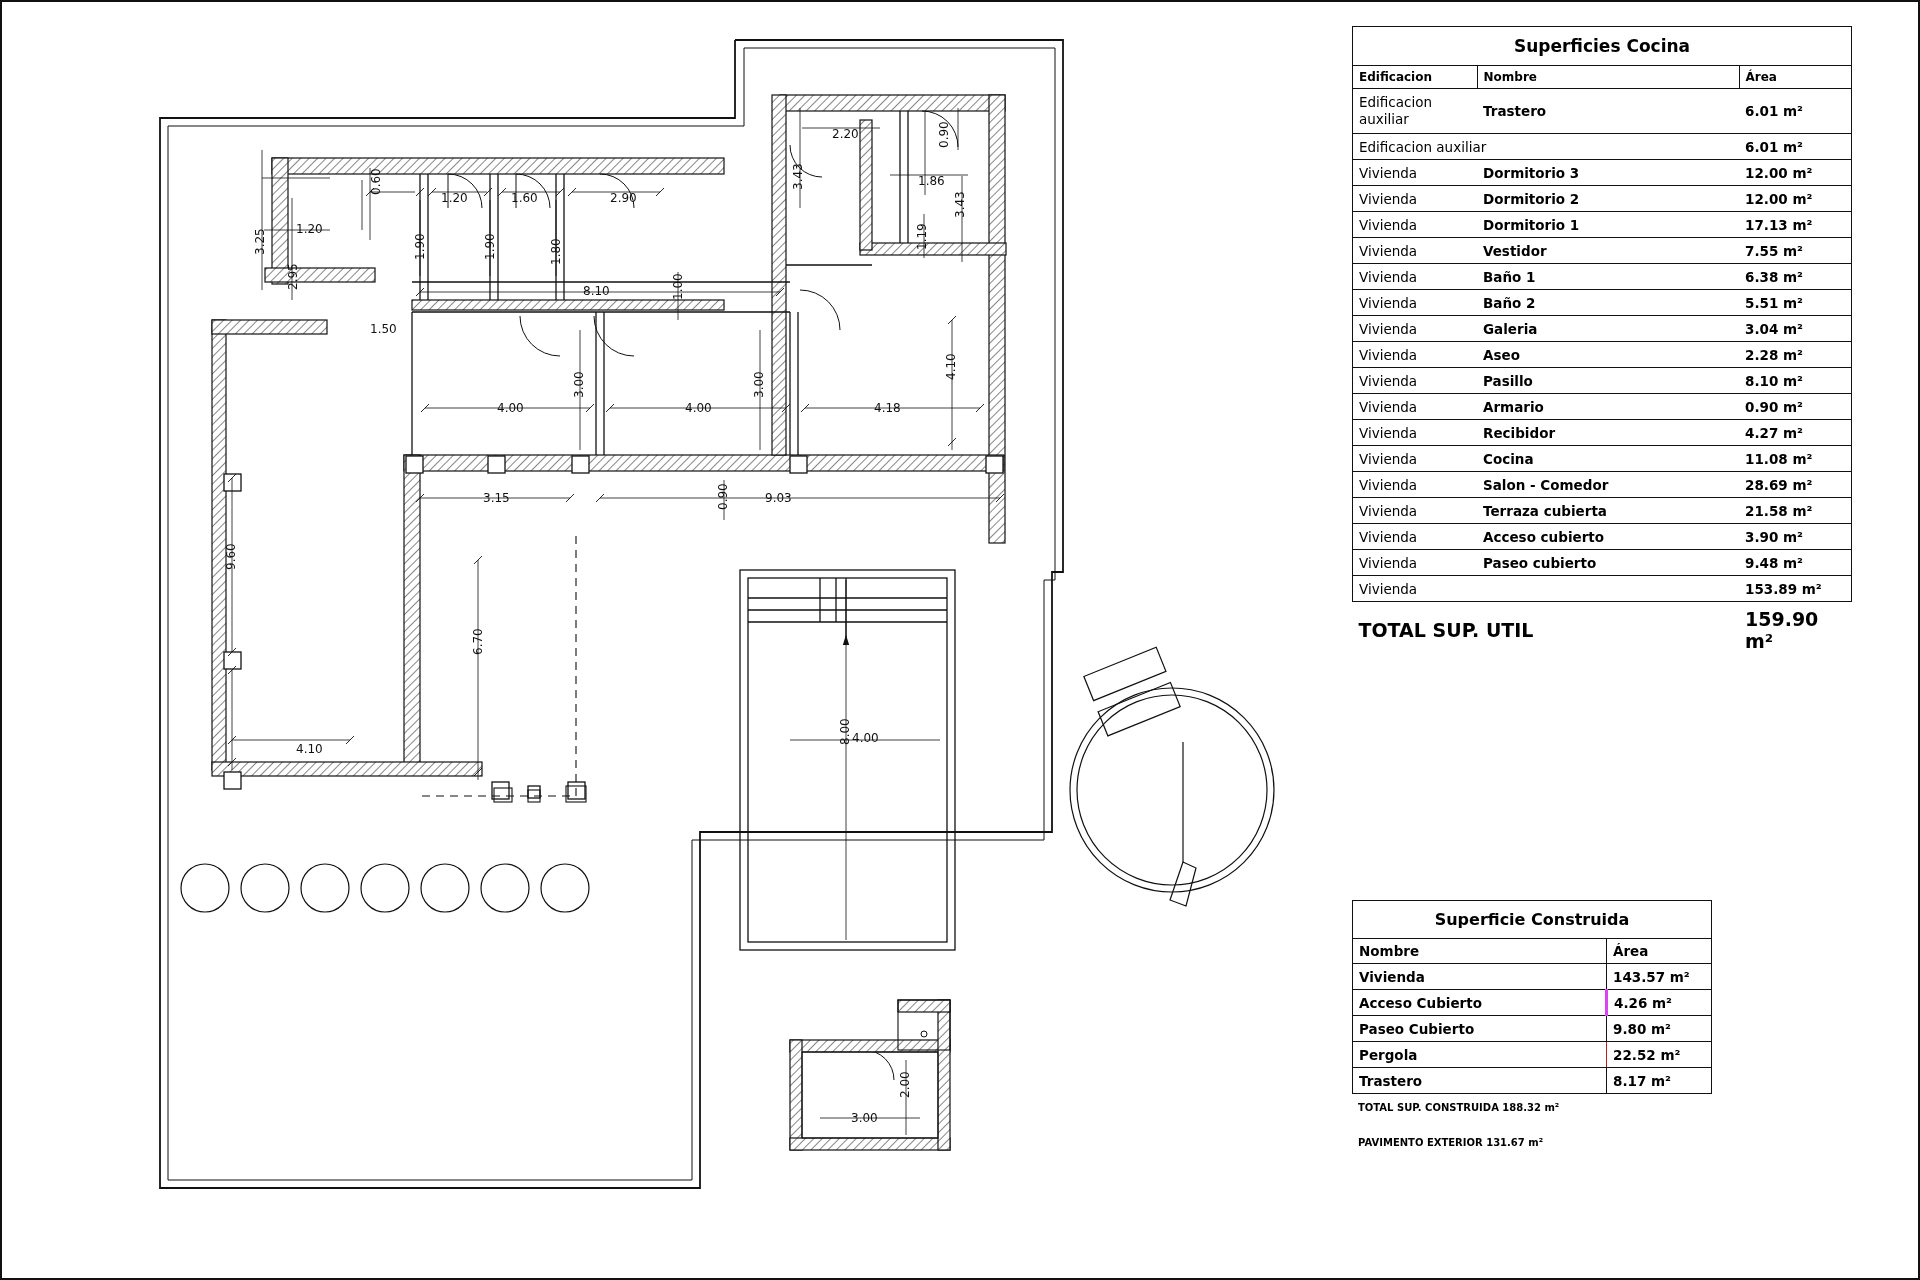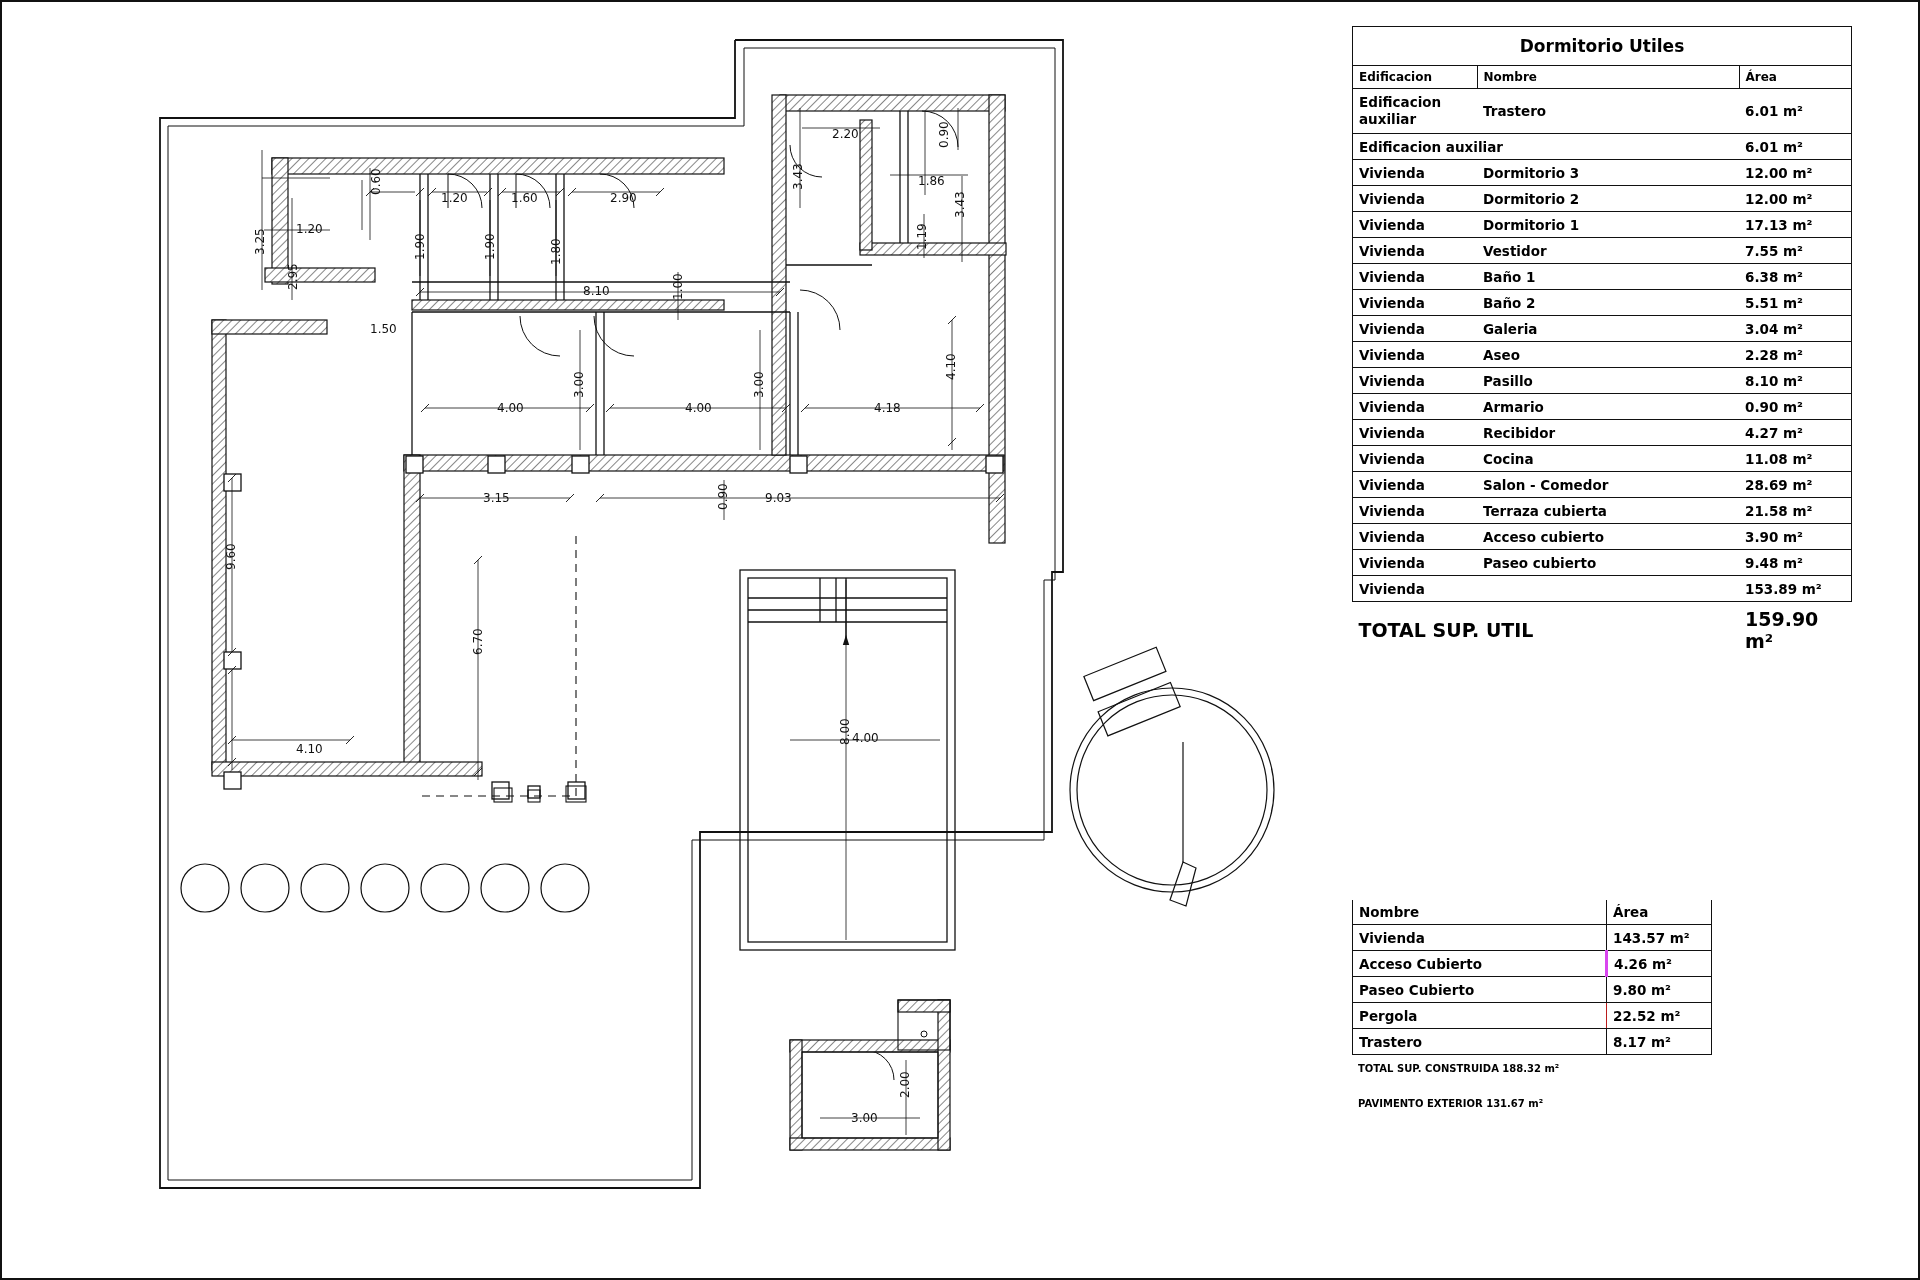--- a/index.html
+++ b/index.html
@@ -29,21 +29,21 @@
     font-weight:bold;font-size:17px;text-align:center;padding:9px 4px;
     border:1.5px solid #111;
   }
   .hdr td{
     font-weight:bold;font-size:12px;padding:4px 6px;
     border:1.5px solid #111;border-top:none;
   }
   .util td{
     font-size:13.5px;padding:4.5px 6px;border-bottom:1px solid #111;
   }
-  .util td.c1{font-weight:bold;width:112px;}
+  .util td.c1{font-weight:normal;width:112px;}
   .util td.c2{font-weight:bold;}
   .util td.c3{font-weight:bold;text-align:left;width:100px;}
   .util td.bl{border-left:1.5px solid #111;}
   .util td.br{border-right:1.5px solid #111;margin-left:47px;}
   .totrow td{font-size:19px;font-weight:bold;padding:6px 6px;border:none;}
 
   #tbl-constr{position:absolute;left:1352px;top:900px;width:360px;}
   .c-title{font-weight:bold;font-size:16px;text-align:center;padding:9px 4px;border:1.5px solid #111;}
   .c-hdr td{font-weight:bold;font-size:13.5px;padding:4px 6px;border:1.5px solid #111;border-top:none;}
   .c-row td{font-size:13.5px;font-weight:bold;padding:4.5px 6px;border-bottom:1px solid #111;}
@@ -340,21 +340,21 @@
     <text x="851" y="1122">3.00</text>
     <text x="909" y="1098" transform="rotate(-90 909 1098)">2.00</text>
   </g>
 </svg>
 </div>
 
 <div id="tables">
   <table>
     <tbody>
         <tr>
-          <td class="tbl-title" colspan="3">Dormitorio Utiles</td>
+          <td class="tbl-title" colspan="3">Superficies Cocina</td>
         </tr>
     <tr class="hdr">
       <td>Edificacion</td>
       <td>Nombre</td>
       <td>Área</td>
     </tr>
     <tr class="util first">
       <td class="c1 bl" style="line-height:1.3">Edificacion auxiliar</td>
       <td class="c2">Trastero</td>
       <td class="c3 br">6.01 m²</td>
@@ -455,20 +455,23 @@
       <td colspan="2">TOTAL SUP. UTIL</td>
       <td style="text-align:left">159.90 m²</td>
     </tr>
   </tbody>
     </table>
 </div>
 
 <div id="tbl-constr">
   <table>
     <tbody>
+        <tr>
+          <td class="c-title" colspan="2">Superficie Construida</td>
+        </tr>
     <tr class="c-hdr">
       <td>Nombre</td>
       <td>Área</td>
     </tr>
     </tbody>
       <tbody id="con-rows">
         <tr class="c-row first">
           <td class="n" style="border-left:1.5px solid #111">Vivienda</td>
           <td style="border-left:1px solid #111;border-right:1.5px solid #111">143.57 m²</td>
         </tr>

